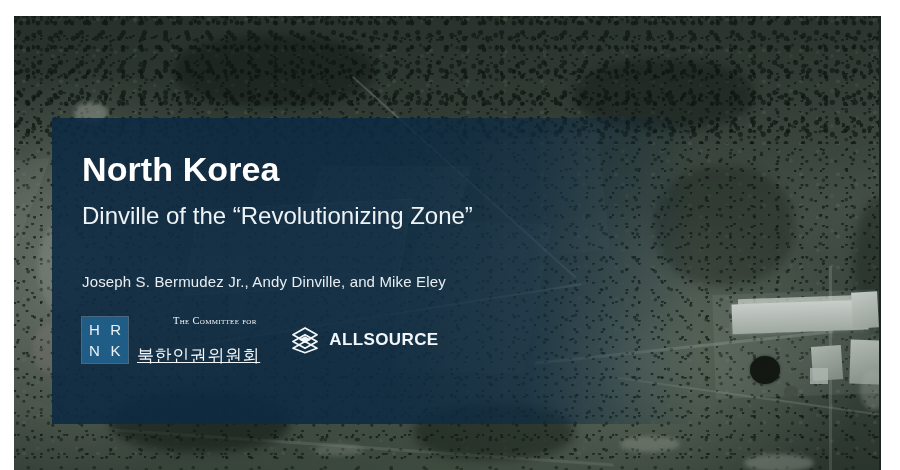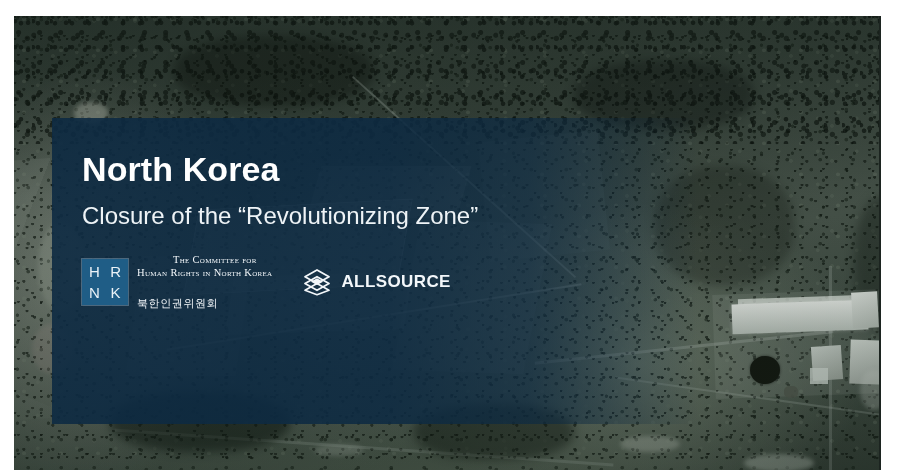--- a/index.html
+++ b/index.html
@@ -241,21 +241,21 @@
     font-weight:400;
     line-height:1;
   }
   .hrnk-words{
     font-family:"Liberation Serif", serif;
     color:#f4f8fb;
     line-height:1.24;
   }
   .hrnk-l1{ font-size:10.5px; font-variant:small-caps; letter-spacing:.3px;margin-left:36px; }
   .hrnk-l2{ font-size:10.5px; font-variant:small-caps; letter-spacing:.3px; }
-  .hrnk-l3{ font-size:11px; letter-spacing:.6px; margin-top:18px; }
+  .hrnk-l3{ font-size:17px; letter-spacing:.6px; margin-top:18px;text-decoration:underline; }
 
   
   .allsrc{ display:flex; align-items:center; gap:9px; }
   .allsrc-mark{ width:30px; height:30px; }
   .allsrc-txt{
     display:flex; align-items:baseline; gap:0px;
     color:#f3f7fa;
     font-size:17px;
     letter-spacing:.4px;
   }
@@ -312,34 +312,34 @@
 
     <div class="sh s1"></div>
     <div class="sh s2"></div>
 
     <div class="sat-tint"></div>
   </div>
 
   <div class="title-panel">
 
     <div class="t-main">North Korea</div>
-    <div class="t-sub2">Closure of the “Revolutionizing Zone”</div>
+    <div class="t-sub2">Dinville of the “Revolutionizing Zone”</div>
+    <div class="t-authors">Joseph S. Bermudez Jr., Andy Dinville, and Mike Eley</div>
 
     <div class="logo-row">
 
       <div class="hrnk">
         <div class="hrnk-mark">
           <div class="hrnk-cell">H</div>
           <div class="hrnk-cell">R</div>
           <div class="hrnk-cell">N</div>
           <div class="hrnk-cell">K</div>
         </div>
         <div class="hrnk-words">
           <div class="hrnk-l1">The Committee for</div>
-          <div class="hrnk-l2">Human Rights in North Korea</div>
           <div class="hrnk-l3">북한인권위원회</div>
         </div>
       </div>
 
       <div class="allsrc">
         <svg class="allsrc-mark" viewBox="0 0 40 40">
           <g fill="none" stroke="#f3f7fa" stroke-width="2.4" stroke-linejoin="round">
             <path d="M20 4 L36 13 L20 22 L4 13 Z"></path>
             <path d="M20 13 L36 22 L20 31 L4 22 Z"></path>
             <path d="M20 22 L36 31 L20 37 L4 31 Z" stroke-width="2.2"></path>

